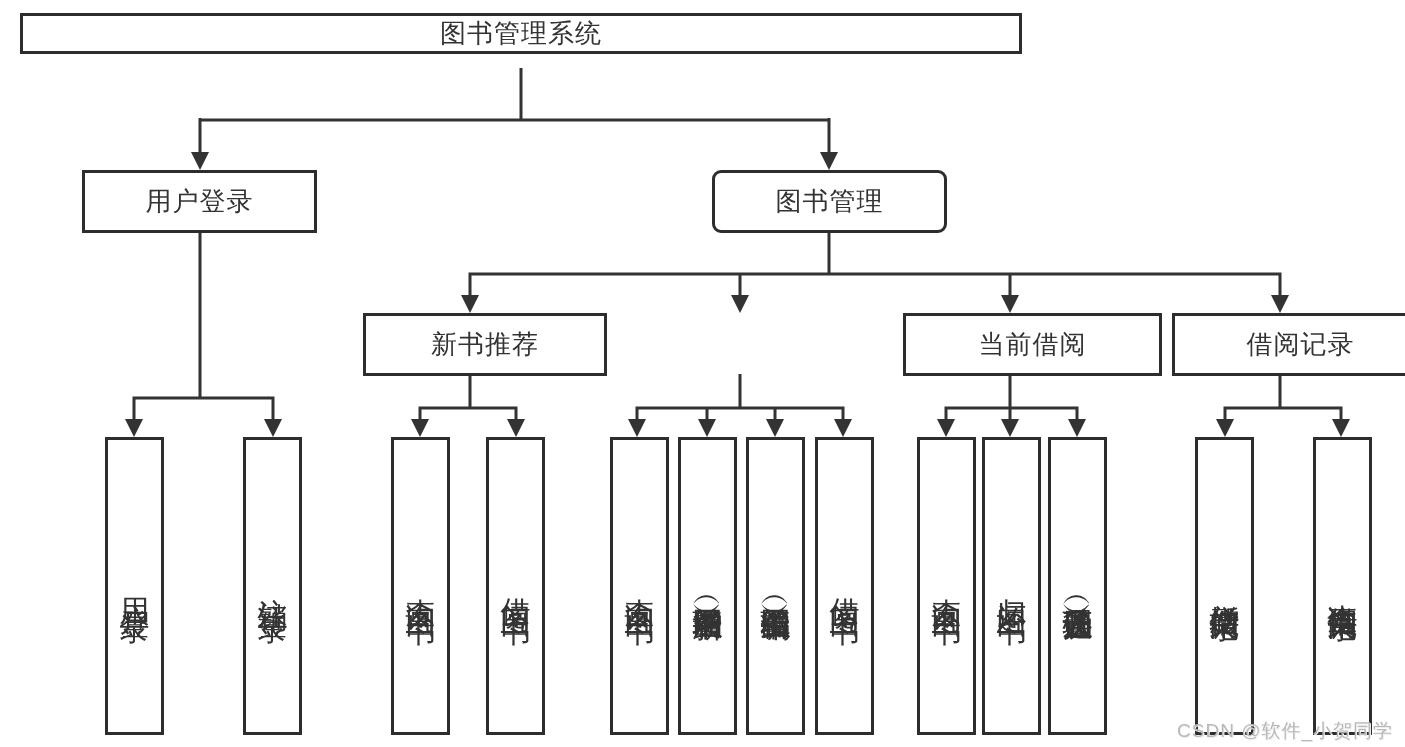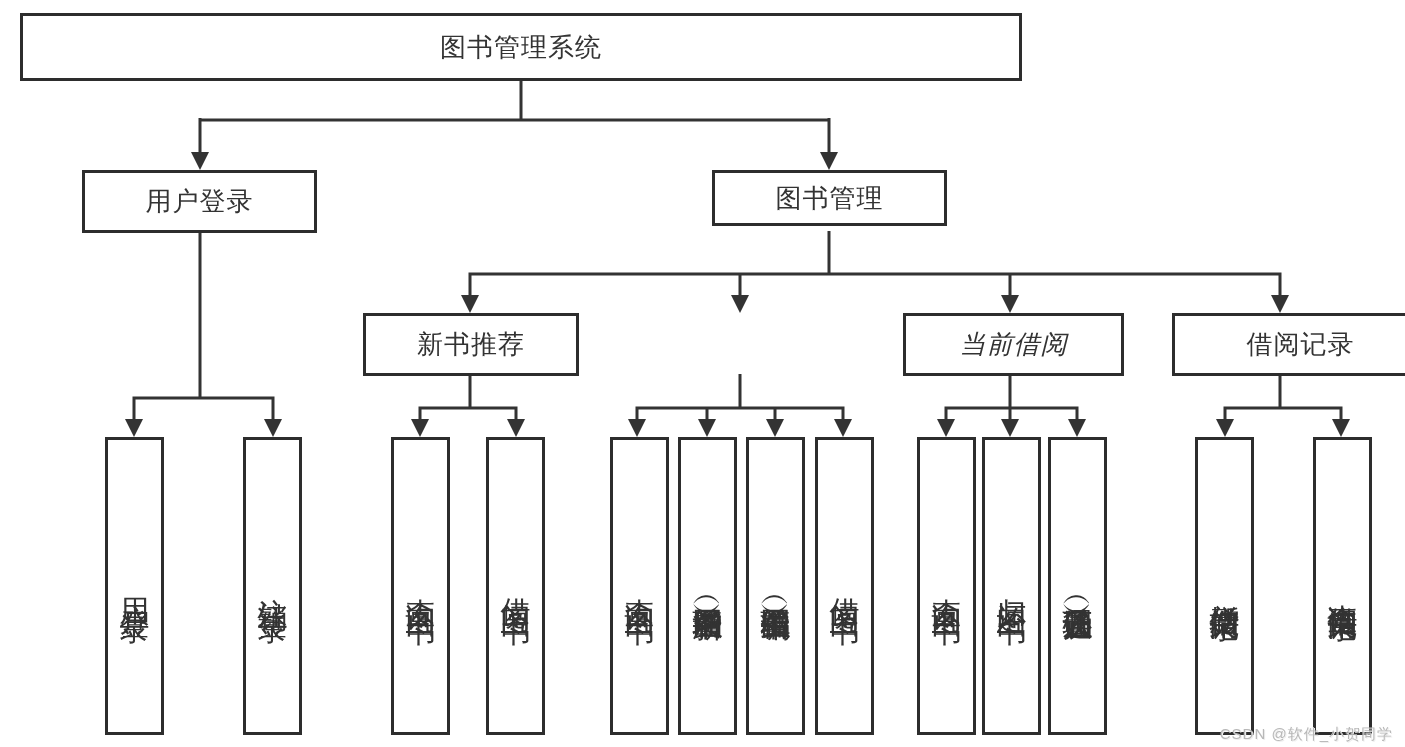--- a/index.html
+++ b/index.html
@@ -59,21 +59,21 @@
     line-height: 1;
     white-space: nowrap;
   }
   .ls6 { letter-spacing: 6px; }
   .ls2 { letter-spacing: 2px; }
   .ls0 { letter-spacing: 0; }
   .watermark {
     position: absolute;
     right: 12px;
     bottom: 3px;
-    font-size: 15px;
+    font-size: 19px;
     color: #b8b8b8;
     text-shadow: 1px 1px 0 #efefef;
     letter-spacing: 1px;
     white-space: nowrap;
   }
 </style>
 </head>
 <body>
 
 <div class="canvas">
@@ -107,35 +107,35 @@
     <path d="M1010 374 V409.5 M944.5 408 H1078.5 M946 408 V421 M1010 408 V421 M1077 408 V421"></path>
     <polygon points="937,419 955,419 946,437"></polygon>
     <polygon points="1001,419 1019,419 1010,437"></polygon>
     <polygon points="1068,419 1086,419 1077,437"></polygon>
 
     <path d="M1280 374 V409.5 M1223.5 408 H1342.5 M1225 408 V421 M1341 408 V421"></path>
     <polygon points="1216,419 1234,419 1225,437"></polygon>
     <polygon points="1332,419 1350,419 1341,437"></polygon>
   </svg>
 
-  <div class="box" style="left:20px; top:13px; width:1002px; height:68px;">
+  <div class="box" style="left:20px; top:13px; width:1002px; height:41px;">
     <span class="hlabel">图书管理系统</span>
   </div>
 
   <div class="box" style="left:82px; top:170px; width:235px; height:63px;">
     <span class="hlabel">用户登录</span>
   </div>
-  <div class="box" style="left:712px; top:170px; width:235px; height:56px;">
+  <div class="box" style="left:712px; top:170px; width:235px; height:63px;border-radius:9px;">
     <span class="hlabel">图书管理</span>
   </div>
 
-  <div class="box" style="left:363px; top:313px; width:216px; height:63px;">
+  <div class="box" style="left:363px; top:313px; width:244px; height:63px;">
     <span class="hlabel">新书推荐</span>
   </div>
-  <div class="box" style="left:903px; top:313px; width:221px; height:63px;font-style:italic;">
+  <div class="box" style="left:903px; top:313px; width:259px; height:63px;">
     <span class="hlabel">当前借阅</span>
   </div>
   <div class="box" style="left:1172px; top:313px; width:257px; height:63px;">
     <span class="hlabel">借阅记录</span>
   </div>
 
   <div class="box leaf" style="left:105px;">
     <span class="vtext ls6">用户登录</span>
   </div>
   <div class="box leaf" style="left:243px;">

